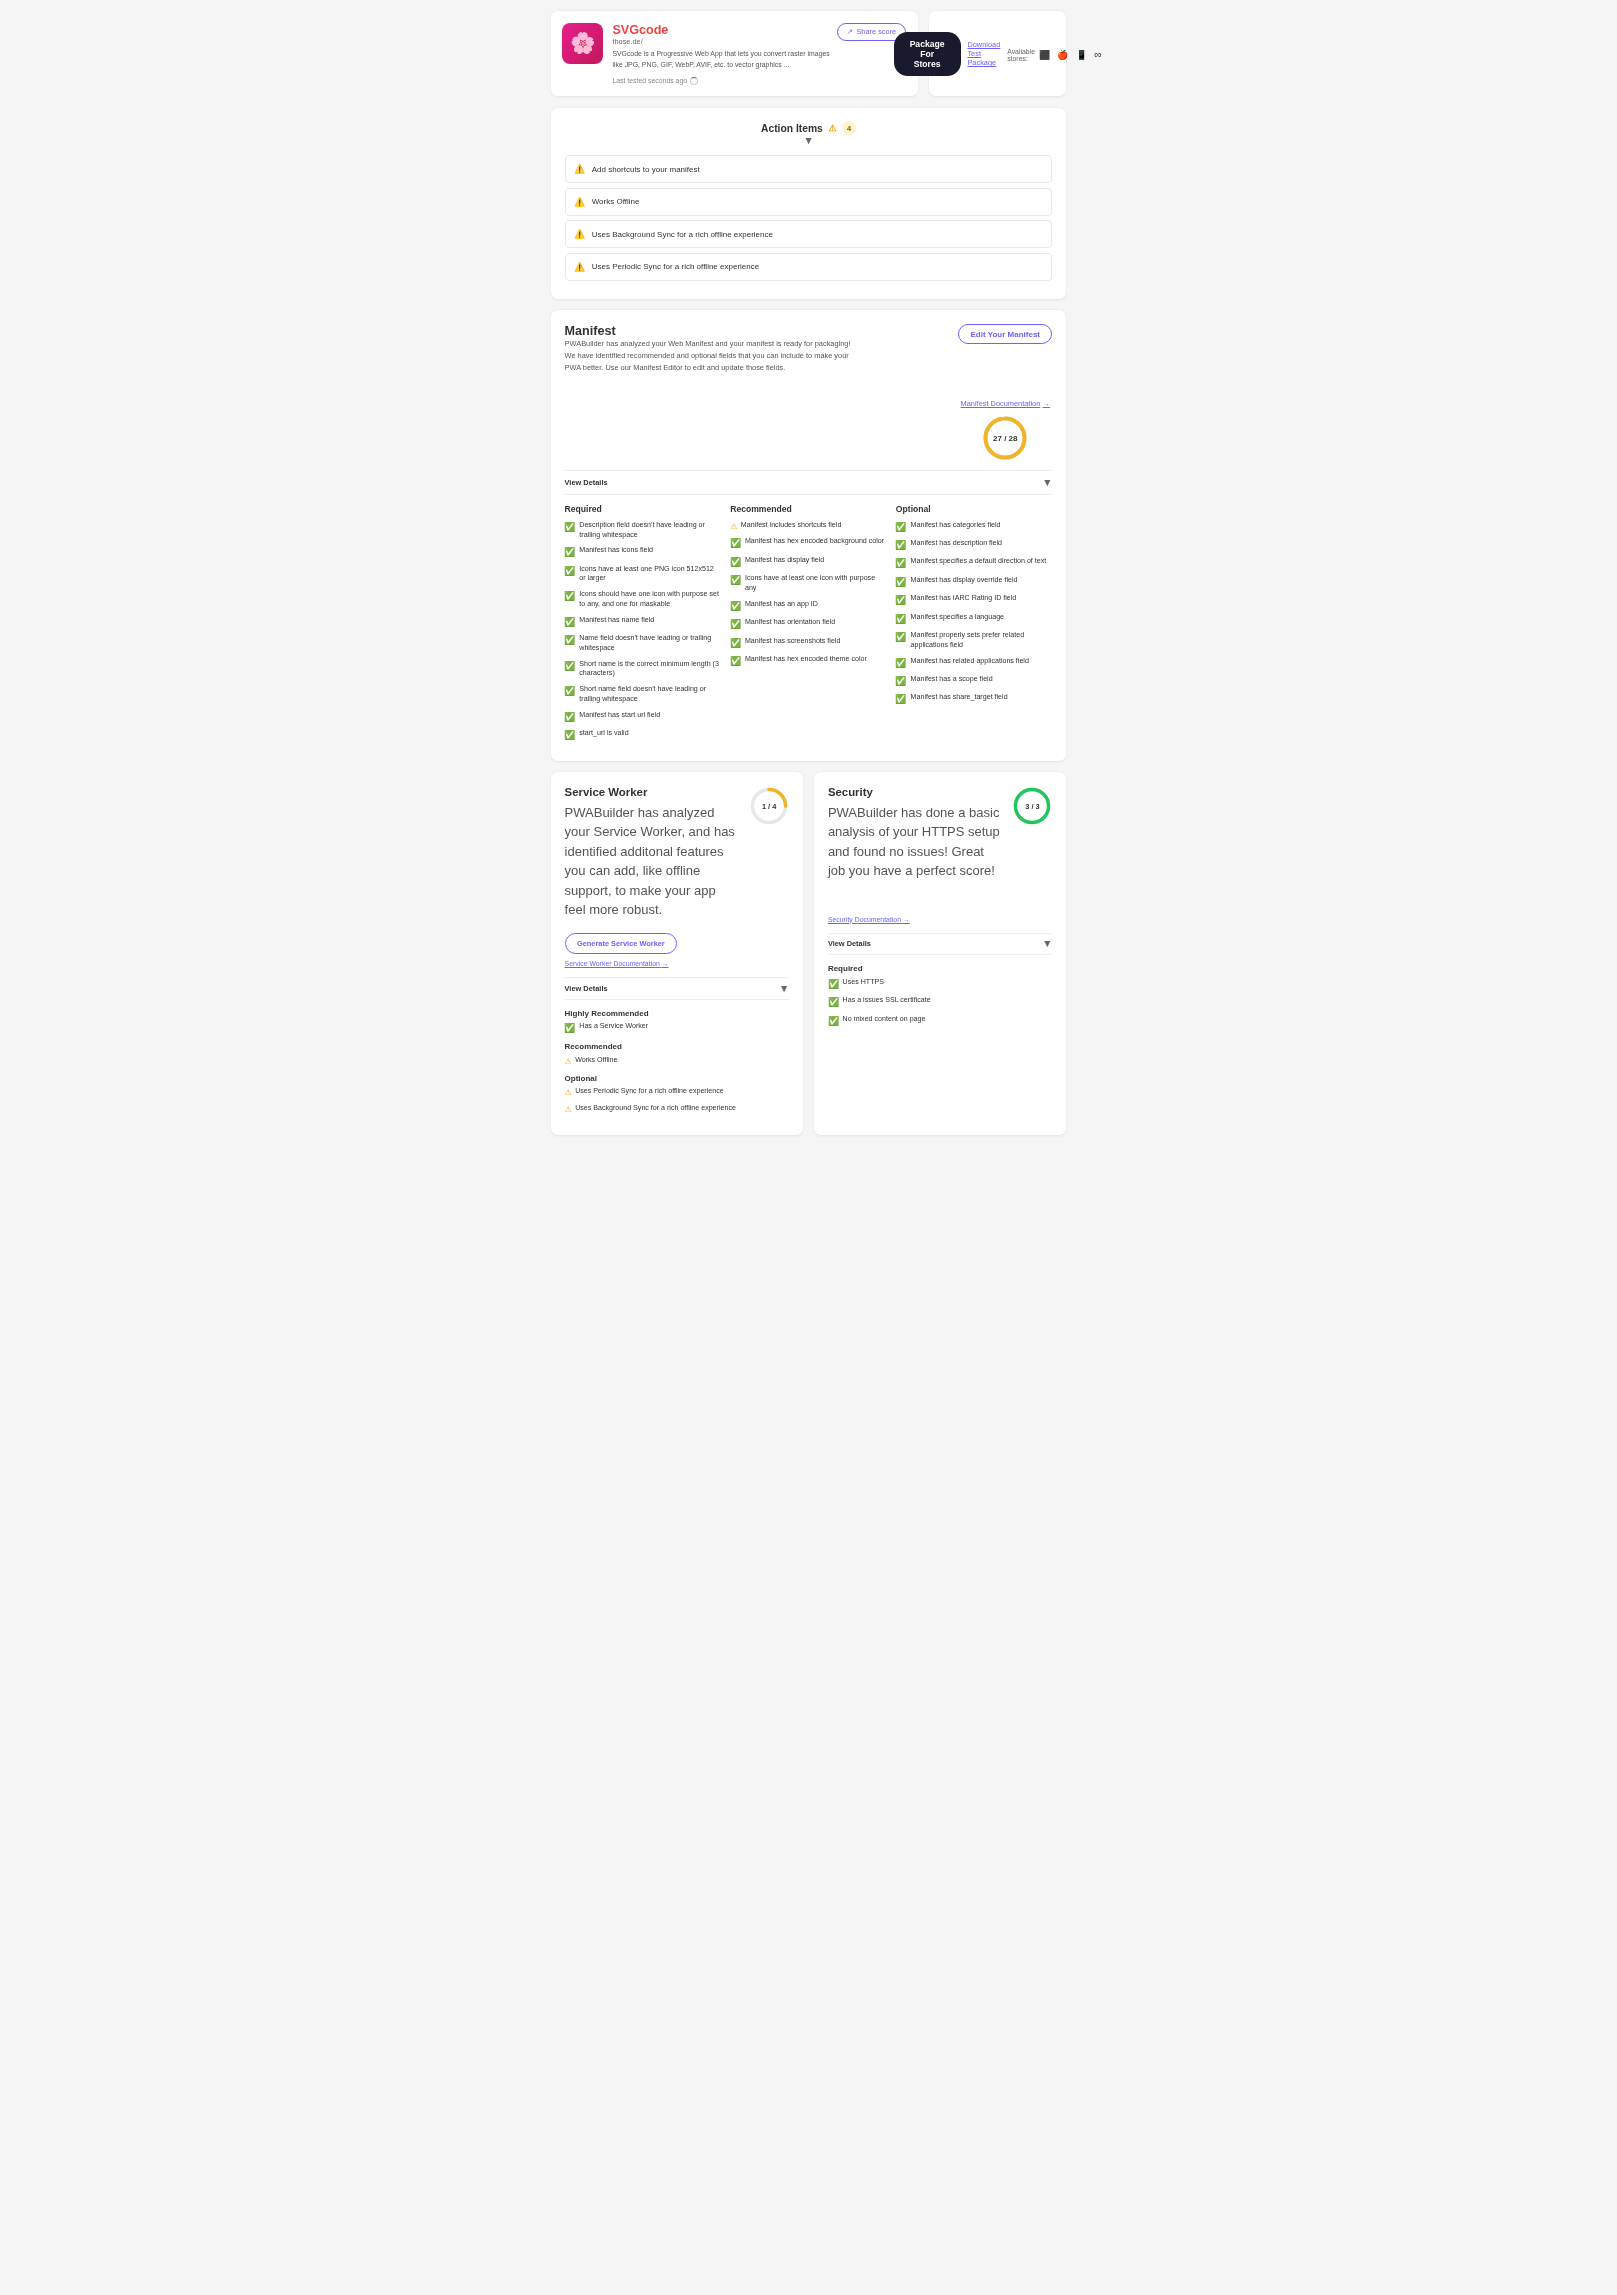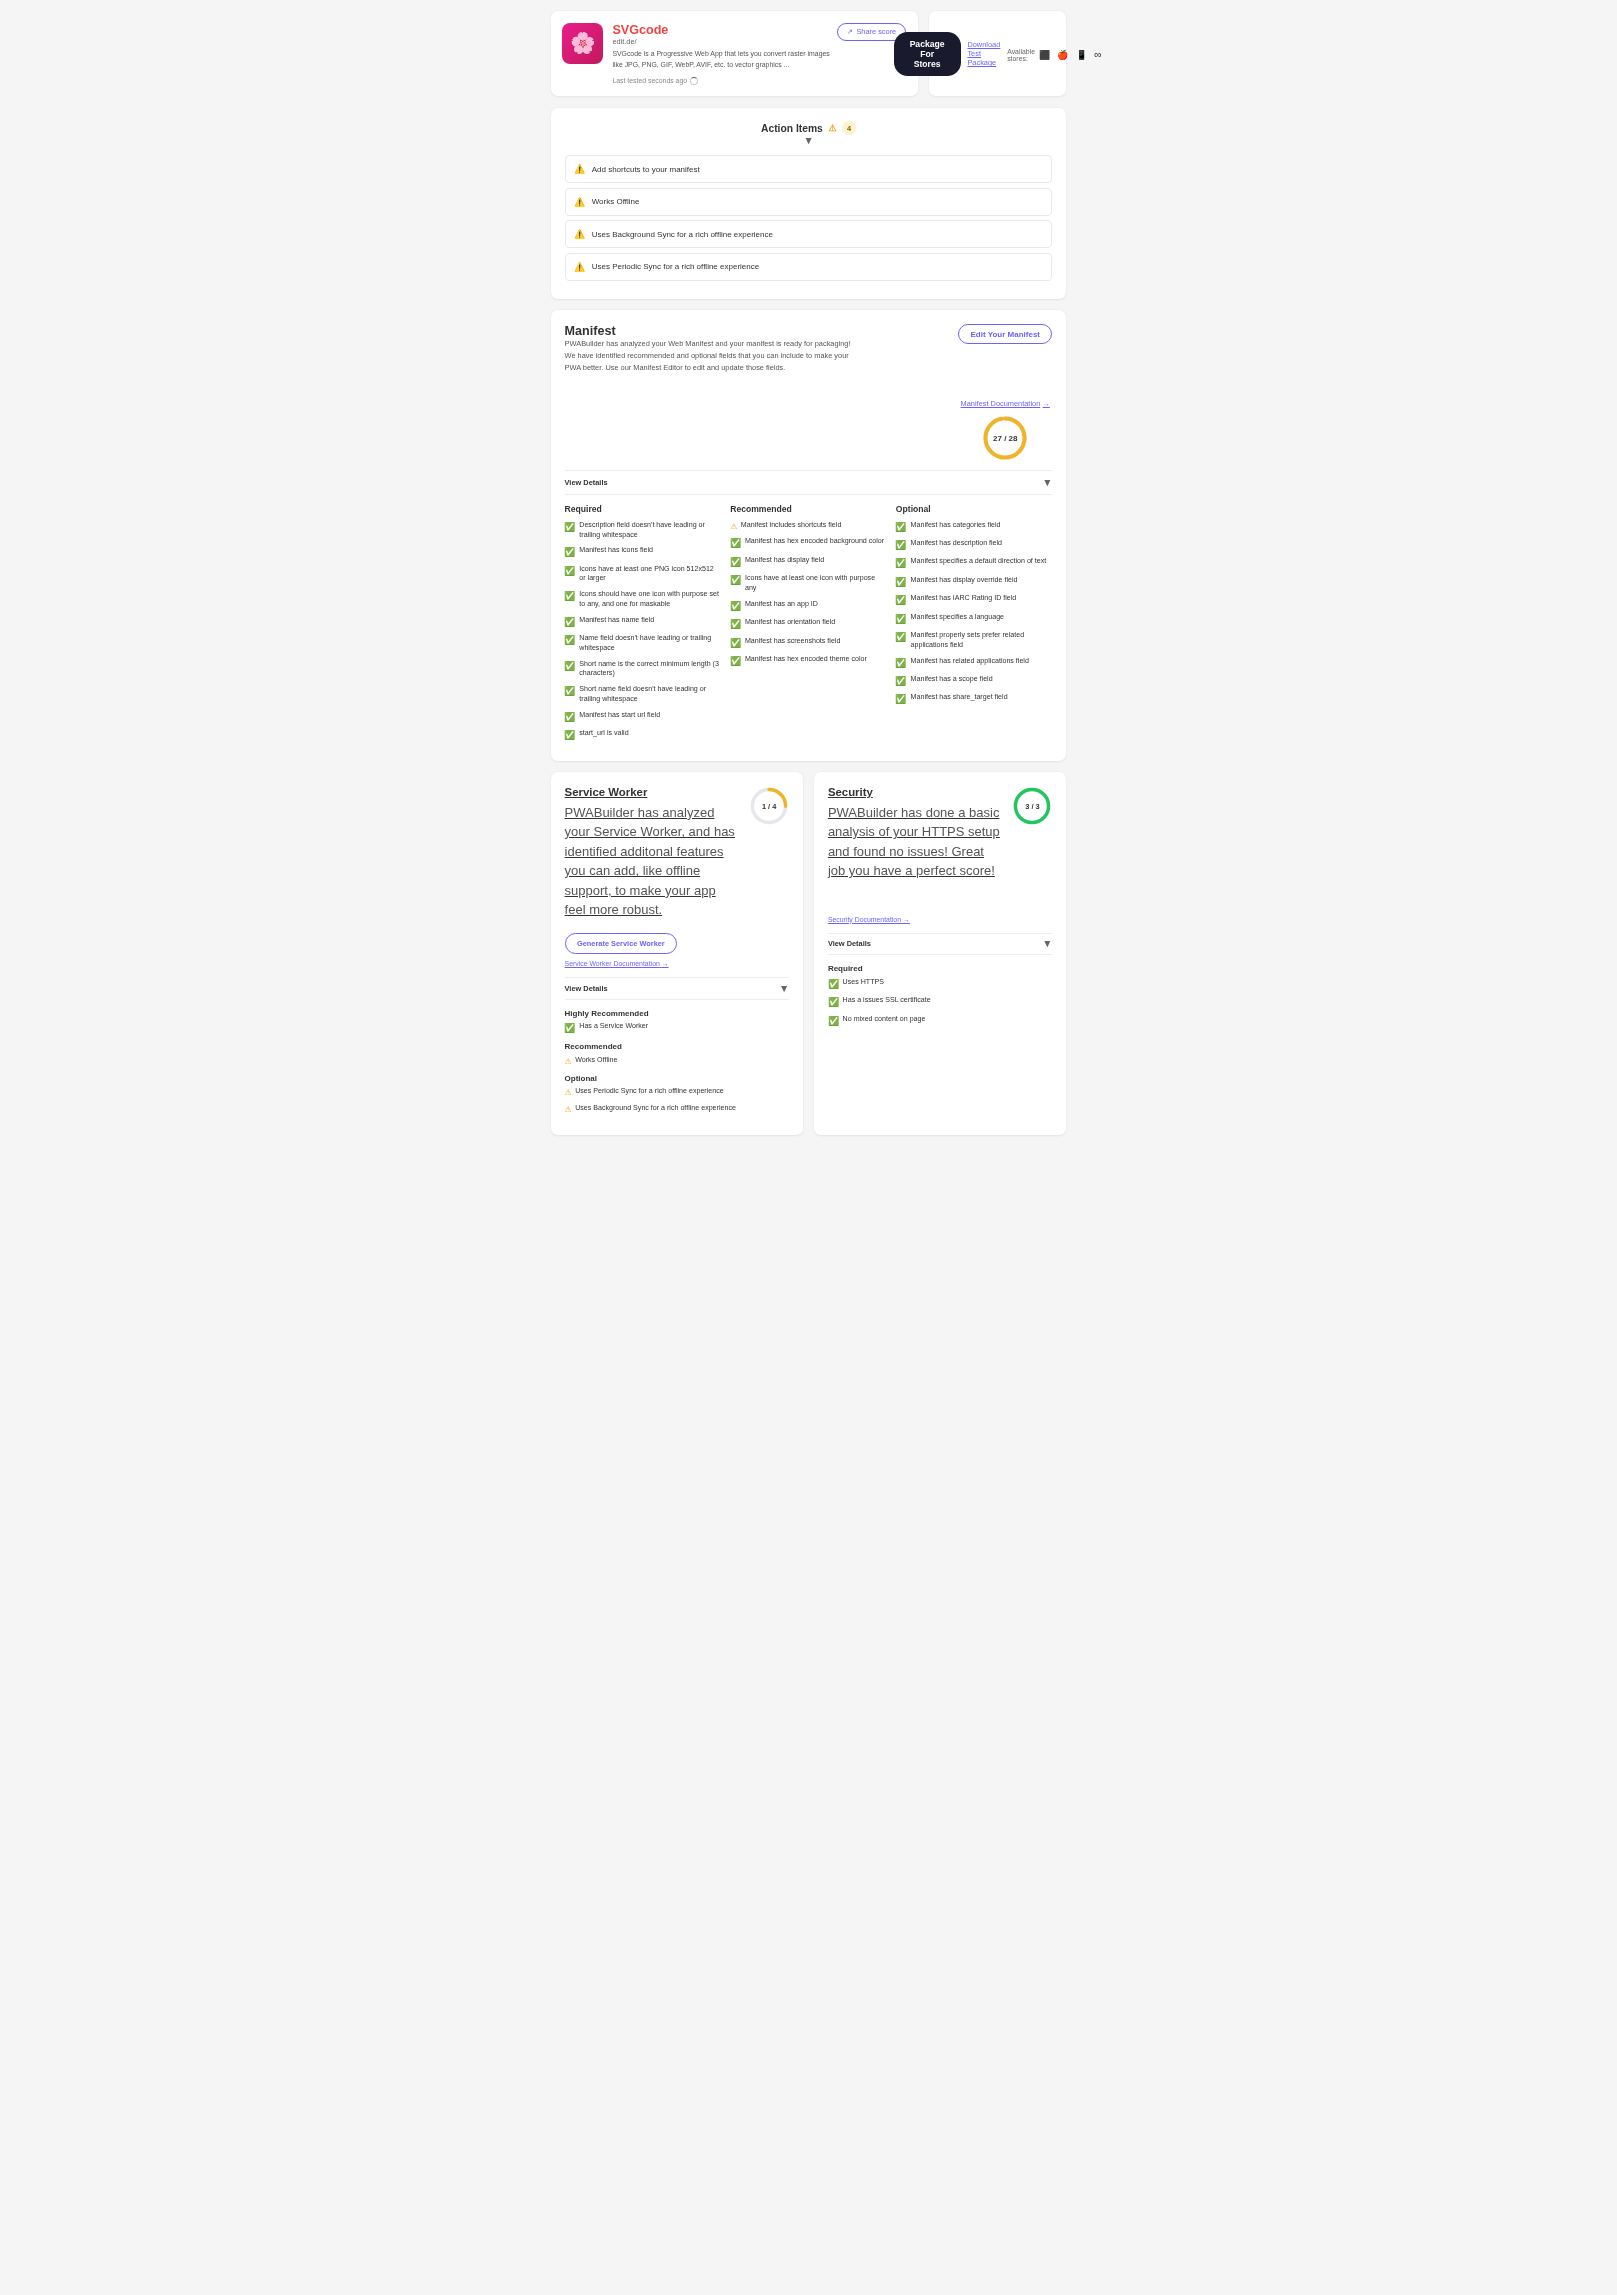--- a/index.html
+++ b/index.html
@@ -51,21 +51,21 @@
 
     .checks-grid { display: grid; grid-template-columns: 1fr 1fr 1fr; gap: 0 9.1px; }
     .check-col-title { font-size: 8.6px; font-weight: 700; margin-bottom: 6.9px; }
     .check-item { display: flex; align-items: flex-start; gap: 3.4px; margin-bottom: 5.7px; font-size: 7.1px; color: #333; line-height: 1.4; }
     .check-green { color: #22c55e; font-size: 9.1px; flex-shrink: 0; margin-top: 0px; }
     .check-warn { color: #f59e0b; font-size: 8px; flex-shrink: 0; margin-top: 0px; }
 
     
     .bottom-row { display: grid; grid-template-columns: 1fr 1fr; gap: 11.4px; margin-bottom: 11.4px; }
     .sub-section { background: white; border-radius: 6.9px; padding: 13.7px; box-shadow: 0 0.6px 2.3px rgba(0,0,0,0.08); }
-    .sub-section-header { display: flex; align-items: flex-start; justify-content: space-between; margin-bottom: 0; text-decoration: underline; }
+    .sub-section-header { display: flex; align-items: flex-start; justify-content: space-between; margin-bottom: 0; }
     .sub-title { font-size: 11.4px; font-weight: 700; margin-bottom: 4.6px; }
     .sub-desc { font-size: 13px; color: #555; line-height: 1.5; }
     .gen-sw-btn { border: 0.9px solid #6c63ff; color: #6c63ff; background: white; border-radius: 11.4px; padding: 4.6px 11.4px; cursor: pointer; font-size: 7.4px; font-weight: 600; }
     .sw-doc-link { color: #6c63ff; text-decoration: underline; font-size: 6.9px; cursor: pointer; }
 
     .score-sm { position: relative; width: 40px; height: 40px; flex-shrink: 0; }
     .score-sm-text { position: absolute; top: 50%; left: 50%; transform: translate(-50%, -50%); font-size: 7.4px; font-weight: 700; color: #333; white-space: nowrap; }
 
     .sub-check-section { margin-top: 9.1px; }
     .sub-check-title { font-size: 8px; font-weight: 700; margin-bottom: 4.6px; }
@@ -82,21 +82,21 @@
   <div class="header-row">
 
     <div class="app-card">
       <div class="app-logo-pink">
         <span style="font-size:20.6px;">🌸</span>
       </div>
       <div class="app-info">
         <div style="display:flex; align-items:flex-start; justify-content:space-between;">
           <div>
             <div class="app-name">SVGcode</div>
-            <div class="app-url">edit.de/</div>
+            <div class="app-url">those.de/</div>
             <div class="app-desc">SVGcode is a Progressive Web App that lets you convert raster images like JPG, PNG, GIF, WebP, AVIF, etc. to vector graphics ...</div>
           </div>
           <button class="share-btn">
             <span>↗</span>
             <span>Share score</span>
           </button>
         </div>
         <div class="last-tested">
           <span>Last tested seconds ago</span>
           <span class="spinner"></span>

